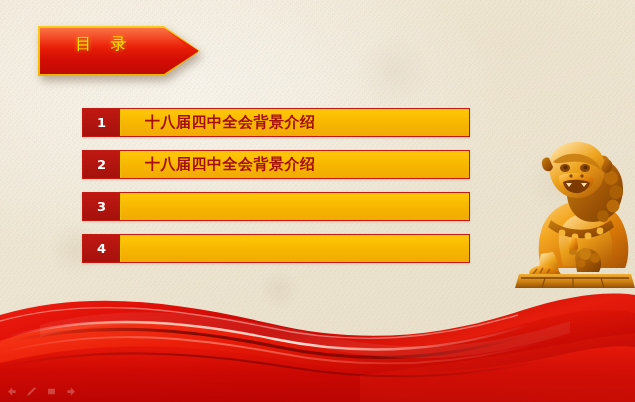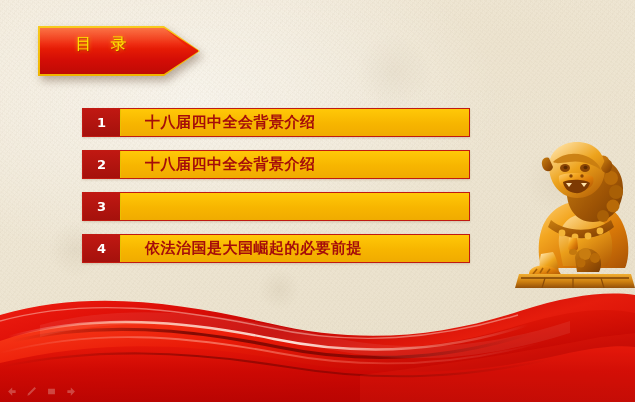--- a/index.html
+++ b/index.html
@@ -145,21 +145,20 @@
       <div class="num-badge">2</div>
       <div class="row-label">十八届四中全会背景介绍</div>
     </div>
 
     <div class="toc-row">
       <div class="num-badge">3</div>
     </div>
 
     <div class="toc-row">
       <div class="num-badge">4</div>
-      <div class="row-label">依法治国是大国崛起的必要前提</div>
     </div>
 
   </div>
 
   <div id="lion-statue">
     <svg viewBox="0 0 120 160" xmlns="http://www.w3.org/2000/svg">
       <defs>
         <linearGradient id="goldA" x1="0" y1="0" x2="1" y2="1">
           <stop offset="0%" stop-color="#ffd27a"></stop>
           <stop offset="30%" stop-color="#f3a620"></stop>

